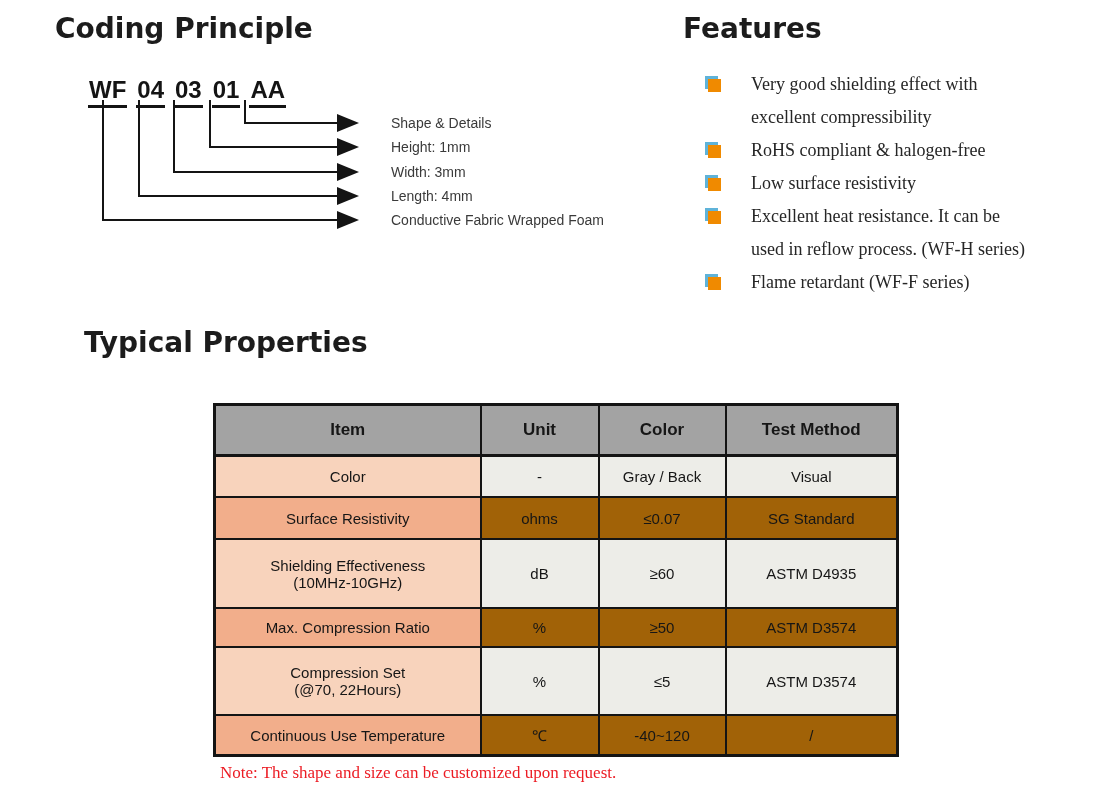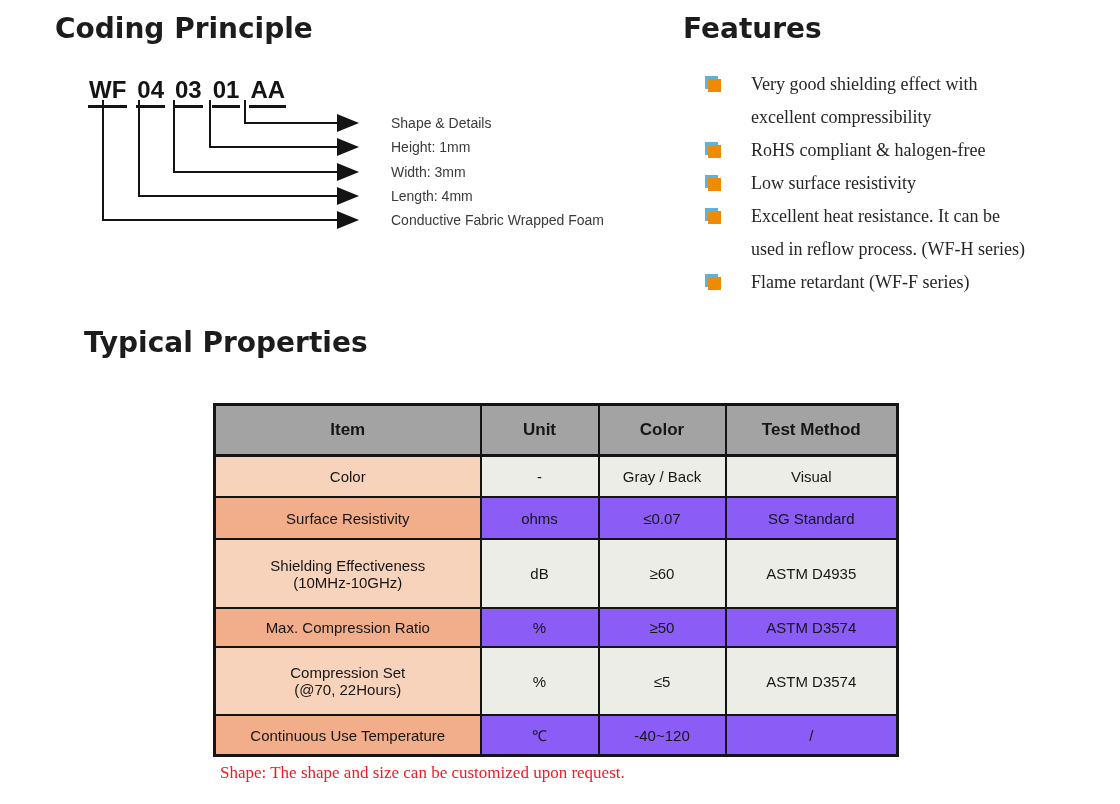--- a/index.html
+++ b/index.html
@@ -52,21 +52,21 @@
   }
   .props-table th, .props-table td { border:2px solid #141414; padding:2px 4px; }
   .props-table thead th {
     background:#a3a3a3; font-size:17px; font-weight:bold; height:44px; border-bottom:3px solid #141414;
   }
   .props-table td { font-size:15px; white-space:pre-line; }
   .col-item { width:266px; } .col-unit { width:118px; } .col-data { width:127px; } .col-test { width:172px; }
   tr.row-light td.cell-item { background:#F8D3BC; }
   tr.row-light td.cell-val  { background:#EDEDE8; }
   tr.row-dark  td.cell-item { background:#F2AE8B; }
-  tr.row-dark  td.cell-val  { background:#8b5cf6; }
+  tr.row-dark  td.cell-val  { background:#a16207; }
   .h1row td { height:35px; } .h2row td { height:36px; } .h3row td { height:63px; }
   .h4row td { height:33px; } .h5row td { height:62px; } .h6row td { height:34px;margin-top:31px; }
 
   .note {
     position:absolute; left:220px; top:763px;
     font-family:"Liberation Serif", serif; font-size:17px; color:#EC1C24; white-space:nowrap;
   }
 </style>
 </head>
 <body>
@@ -196,15 +196,15 @@
       </tr>
       <tr class="row-dark h6row">
         <td class="cell-item">Continuous Use Temperature</td>
         <td class="cell-val">℃</td>
         <td class="cell-val">-40~120</td>
         <td class="cell-val">/</td>
       </tr>
     </tbody>
   </table>
 
-  <div class="note">Shape: The shape and size can be customized upon request.</div>
+  <div class="note">Note: The shape and size can be customized upon request.</div>
 
 </div>
 
 </body></html>

